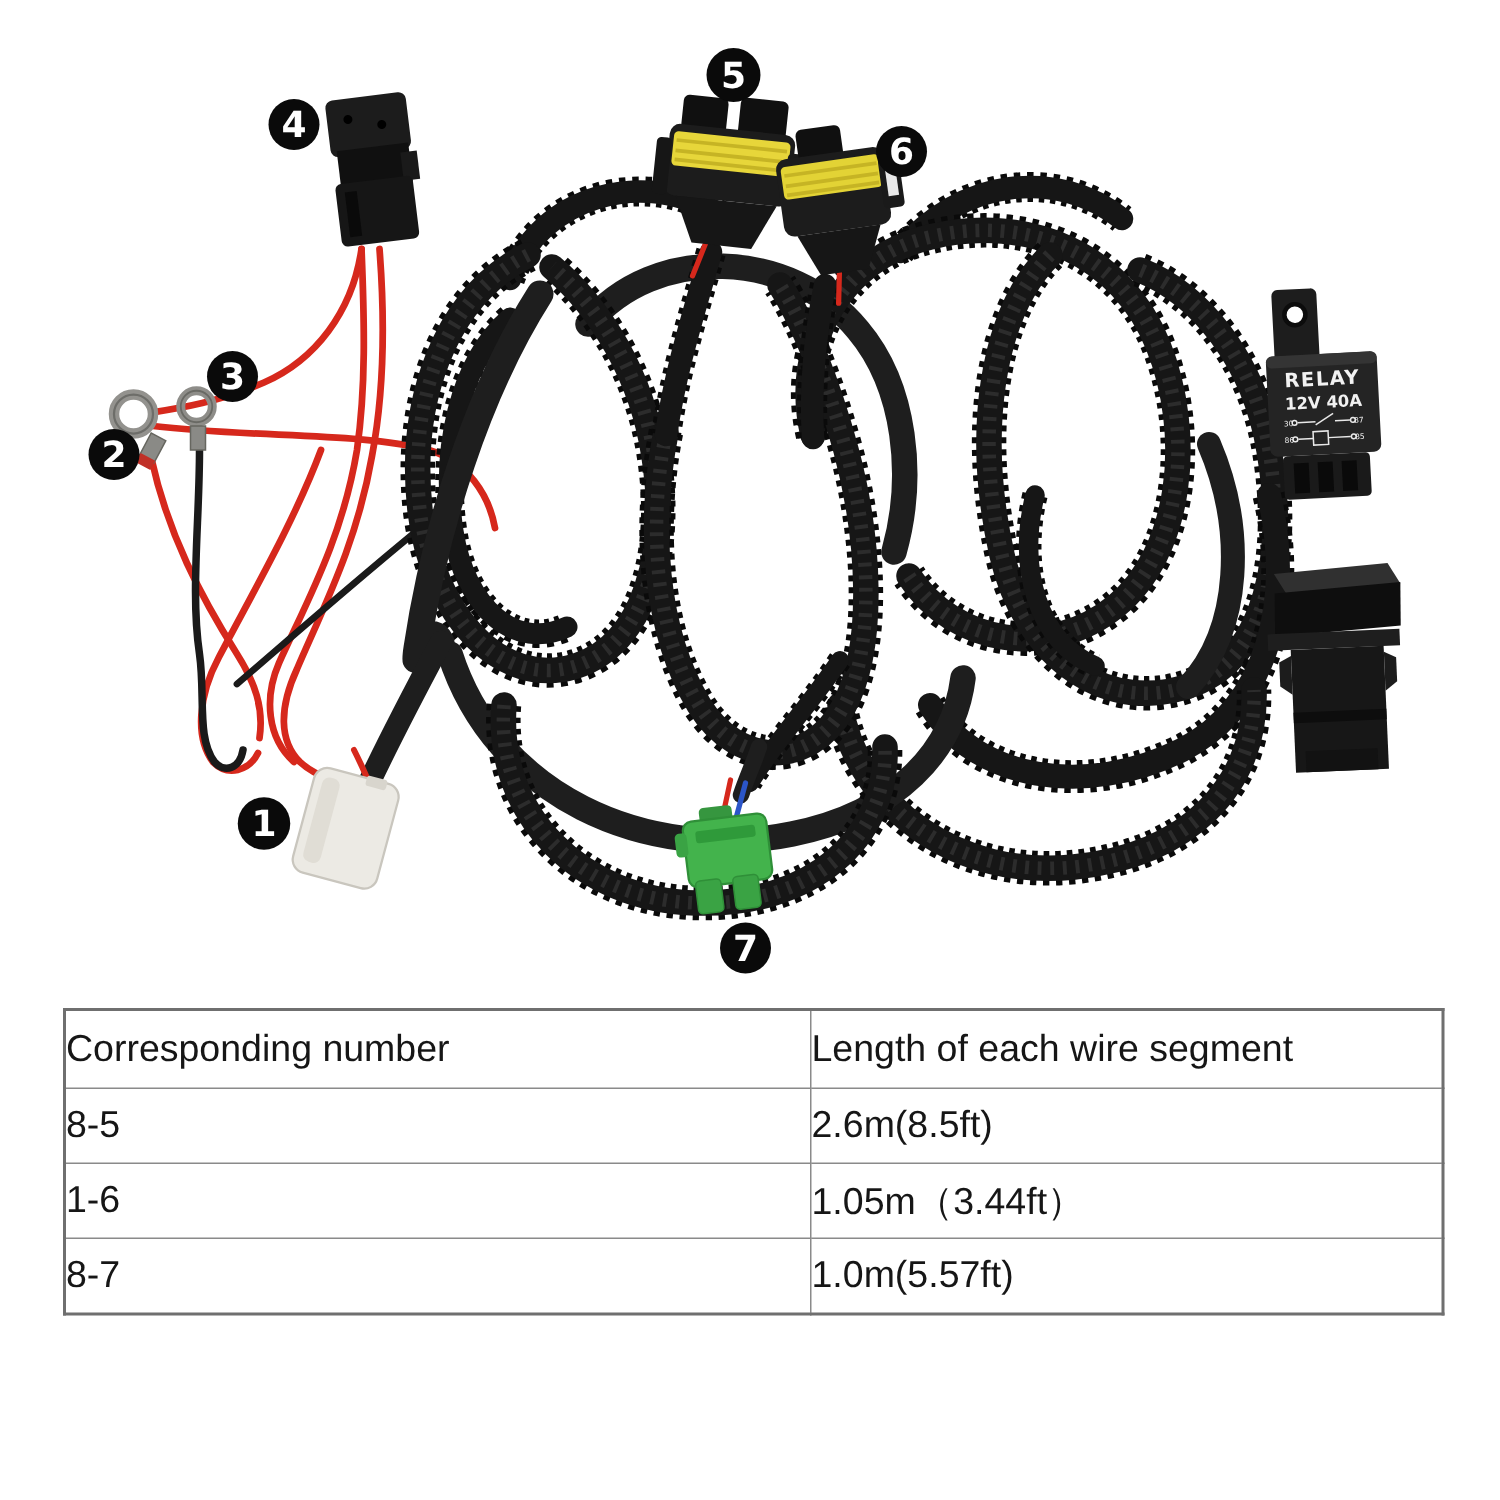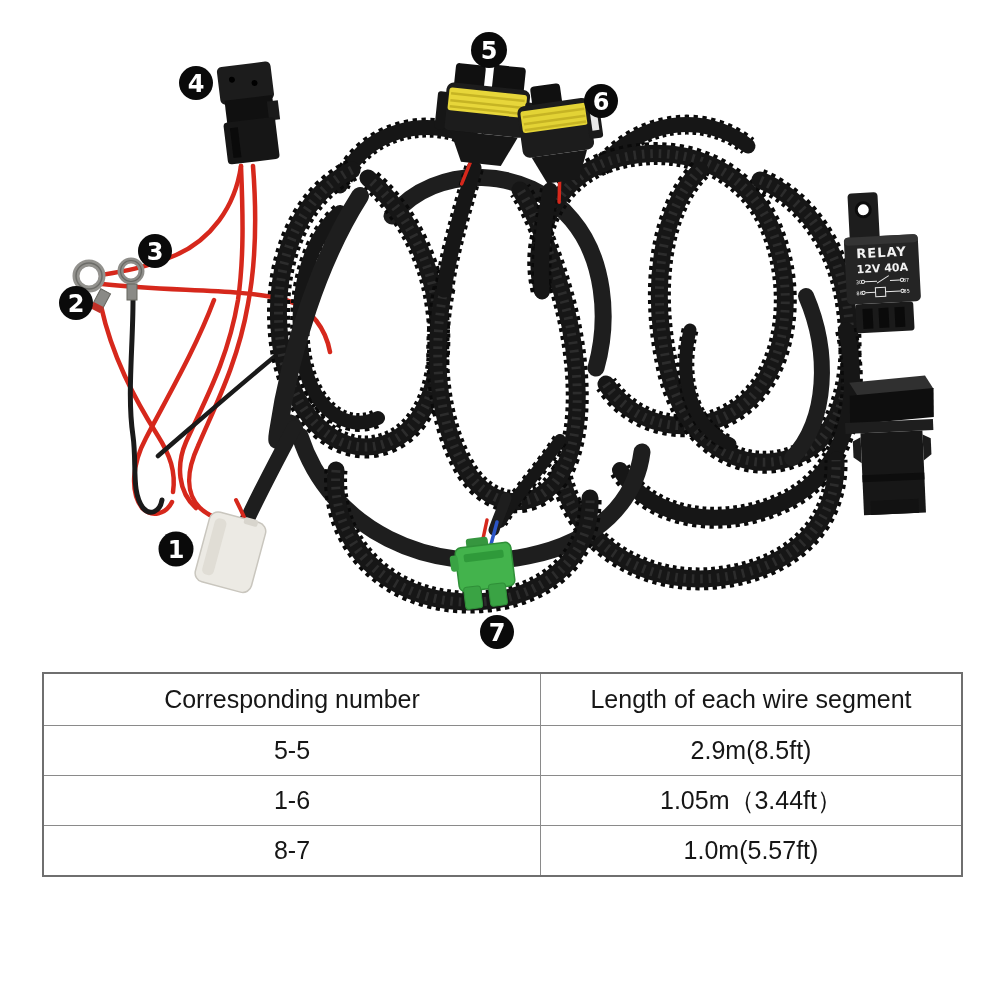--- a/index.html
+++ b/index.html
@@ -22,21 +22,21 @@
 
   .relay-txt{fill:#f2f2f2;font-family:"DejaVu Sans", sans-serif;text-anchor:middle;}
   .relay-title{font-size:13px;font-weight:bold;letter-spacing:1px;}
   .relay-rating{font-size:11px;font-weight:bold;}
   .relay-pin{font-size:5px;letter-spacing:0;}
   .schem{stroke:#e8e8e8;stroke-width:1;fill:none;}
 
   
   .spec-table{position:absolute;left:42px;top:672px;width:916px;border-collapse:collapse;
               table-layout:fixed;}
-  .spec-table td{border:1px solid #8a8a8a;text-align:center;vertical-align:middle;
+  .spec-table td{border:1px solid #8a8a8a;text-align:left;vertical-align:middle;
                  color:#161616;font-size:25px;padding:0;}
   .spec-table{border:2px solid #6f6f6f;}
   .spec-table .hdr td{height:51px;}
   .spec-table .row td{height:49px;}
   .col-num{width:496px;}
   .col-len{width:420px;margin-left:18px;}
 </style>
 </head>
 <body>
 
@@ -262,22 +262,22 @@
   </g>
 </svg>
 
 <table class="spec-table">
   <tbody>
     <tr class="hdr">
       <td class="col-num">Corresponding number</td>
       <td class="col-len">Length of each wire segment</td>
     </tr>
     <tr class="row">
-      <td>5-5</td>
-      <td>2.9m(8.5ft)</td>
+      <td>8-5</td>
+      <td>2.6m(8.5ft)</td>
     </tr>
     <tr class="row">
       <td>1-6</td>
       <td>1.05m（3.44ft）</td>
     </tr>
     <tr class="row">
       <td>8-7</td>
       <td>1.0m(5.57ft)</td>
     </tr>
   </tbody>

